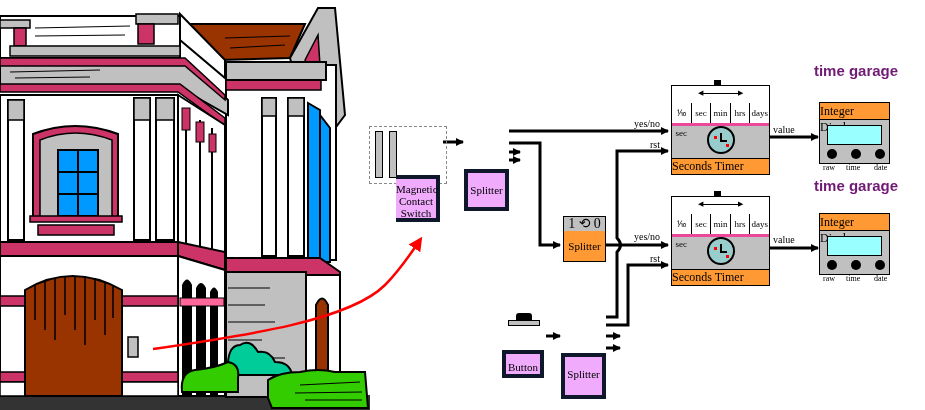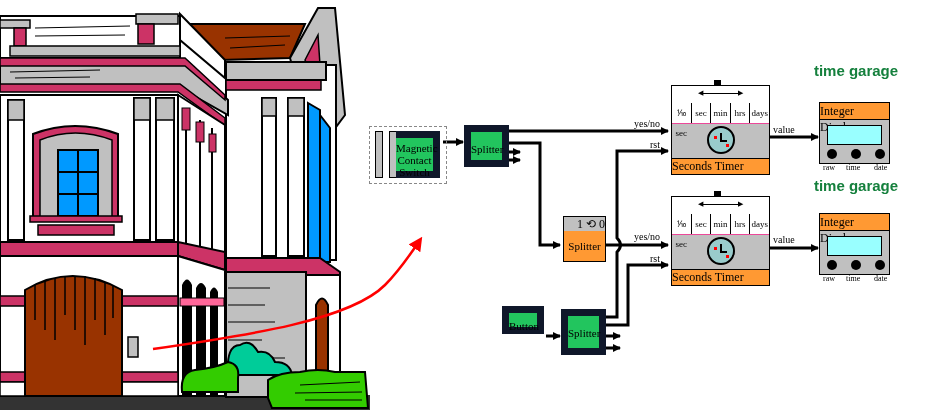--- a/index.html
+++ b/index.html
@@ -1,24 +1,24 @@
 <!DOCTYPE html>
 <html><head>
 <meta charset="utf-8">
 <style>
   html, body { margin:0; padding:0; background:#ffffff; }
   body { width:925px; height:410px; position:relative; overflow:hidden; font-family:"Liberation Serif", serif; }
   .abs { position:absolute; }
-  .orange { background:#22c55e; border:7px solid #0f172a; box-sizing:border-box; }
+  .orange { background:#f0abfc; border:4px solid #0f172a; box-sizing:border-box;margin-top:44px; }
   .blocktext { font-size:11px; color:#000; text-align:center; line-height:12px; }
   .label { font-size:10px; color:#000; font-family:"Liberation Serif", serif; }
-  .redlabel { color:#15803d; font-family:"Liberation Sans", sans-serif; font-weight:bold; font-size:15px; line-height:17px; text-align:center; }
+  .redlabel { color:#701a75; font-family:"Liberation Sans", sans-serif; font-weight:bold; font-size:15px; line-height:17px; text-align:center; }
   svg.wires { position:absolute; left:0; top:0; }
   .timer { border:1px solid #000; background:#c0c0c0; box-sizing:border-box; }
-  .timer-units { background:#fff; border-bottom:1px solid #ec4899; display:flex; height:20px; position:absolute; left:0; right:0; top:17px; }
+  .timer-units { background:#fff; border-bottom:3px solid #ec4899; display:flex; height:20px; position:absolute; left:0; right:0; top:17px; }
   .timer-units div { flex:1; border-right:1px solid #000; font-size:9px; text-align:center; line-height:20px; }
   .timer-units div:last-child { border-right:none; }
   .timer-top { position:absolute; left:0; right:0; top:0; height:17px; background:#fff; border-bottom:1px solid #000; }
   .timer-footer { position:absolute; left:0; right:0; bottom:0; height:15px; background:#ff9933; border-top:1px solid #000; font-size:12px; text-align:left; line-height:15px; }
   .intdisp { border:1px solid #000; background:#c0c0c0; box-sizing:border-box; }
   .intdisp-title { position:absolute; left:0; right:0; top:0; height:16px; background:#ff9933; border-bottom:1px solid #000; font-size:12px; text-align:left; line-height:16px; }
   .intdisp-screen { position:absolute; left:7px; right:7px; top:23px; height:21px; background:#99ffff; border:1px solid #000; }
   .knob { position:absolute; width:10px; height:10px; border-radius:50%; background:#000; top:52px; }
 </style>
 </head>
@@ -190,21 +190,21 @@
     <div>Contact</div>
     <div>Switch</div>
   </div>
 </div>
 
 <div class="abs orange blocktext" style="left:464px;top:125px;width:45px;height:42px;line-height:34px;">
   <span>Splitter</span>
 </div>
 
 <div class="abs" style="left:563px;top:216px;width:43px;height:46px;border:1px solid #000;box-sizing:border-box;">
-  <div class="abs" style="left:0;top:0;right:0;height:14px;background:#c0c0c0;border-bottom:6px solid #0f766e;font-size:12px;line-height:14px;text-align:right;">
+  <div class="abs" style="left:0;top:0;right:0;height:14px;background:#c0c0c0;border-bottom:6px solid #0f766e;font-size:14px;line-height:14px;text-align:center;">
     <span>1</span>
     <span>⟲</span>
     <span>0</span>
   </div>
   <div class="abs blocktext" style="left:0;top:14px;right:0;bottom:0;background:#ff9933;line-height:30px;">
     <span>Splitter</span>
   </div>
 </div>
 
 <div class="abs" style="left:516px;top:313px;width:16px;height:8px;background:#000;border-radius:3px 3px 0 0;"></div>

